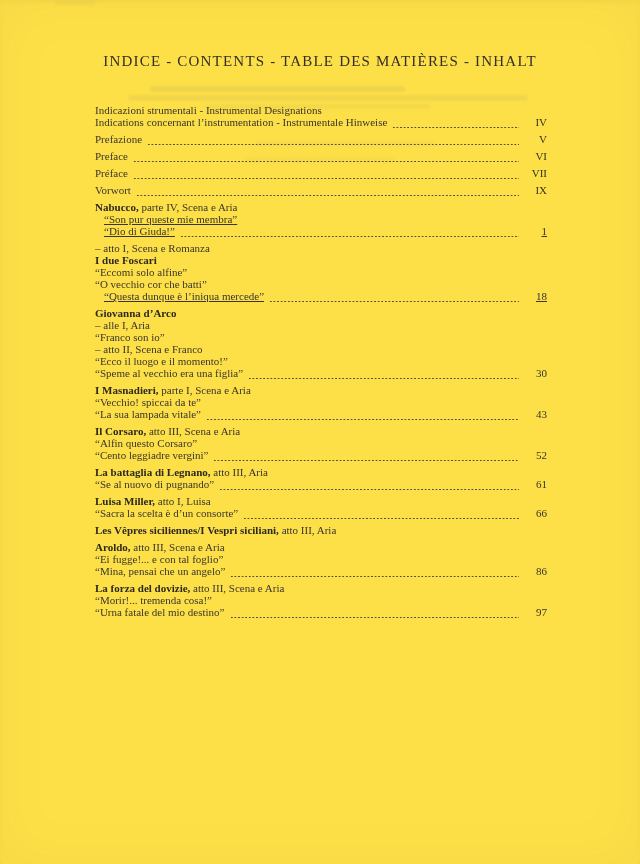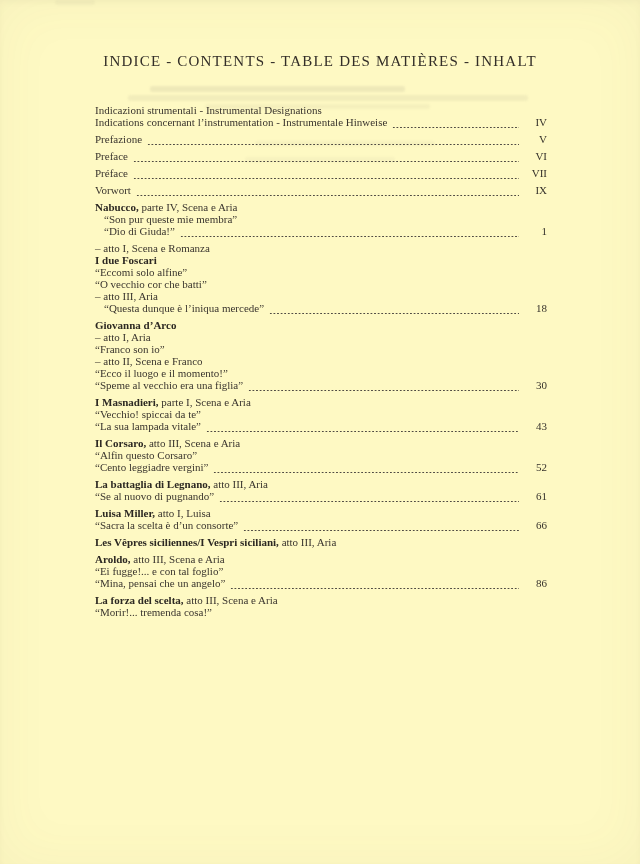--- a/index.html
+++ b/index.html
@@ -5,21 +5,21 @@
   * { box-sizing: border-box; }
   html, body { margin: 0; padding: 0; }
   body {
     width: 640px; height: 864px;
     background: #e9e8e5;
     font-family: "Liberation Serif", "DejaVu Serif", serif;
   }
   .page {
     position: relative;
     width: 640px; height: 864px;
-    background: #fef9c3;
+    background: #fde047;
     overflow: hidden;
     box-shadow: inset 0 0 55px rgba(110,102,88,0.05), inset 0 3px 6px rgba(0,0,0,0.03);
   }
   .title {
     position: absolute;
     top: 53px; left: 0; width: 100%;
     text-align: center;
     font-size: 15px;
     letter-spacing: 1.2px;
     color: #332e28;
@@ -32,21 +32,21 @@
   .entry { margin-bottom: 5px; }
   .line {
     display: flex;
     align-items: flex-end;
     font-size: 11px;
     line-height: 12px;
     color: #3a352e;
     white-space: pre;
   }
   .line .b { font-weight: bold; color: #2c2822; }
-  .line.indent { padding-left: 9px; }
+  .line.indent { padding-left: 9px; text-decoration: underline; }
   .leader {
     flex: 1 1 auto;
     min-width: 14px;
     height: 3px;
     margin: 0 4px -1px 5px;
     background-image: radial-gradient(circle, #4f4a42 0.7px, rgba(79,74,66,0) 1px);
     background-size: 3.6px 3px;
     background-repeat: repeat-x;
     background-position: left bottom;
   }
@@ -105,26 +105,25 @@
       <div class="entry">
         <div class="line"><span class="b">Nabucco,</span><span class="t"> parte IV, Scena e Aria</span></div>
         <div class="line indent"><span class="t">“Son pur queste mie membra”</span></div>
         <div class="line indent"><span class="t">“Dio di Giuda!”</span><span class="leader"></span><span class="pagenum">1</span></div>
       </div>
       <div class="entry">
         <div class="line"><span class="t">– atto I, Scena e Romanza</span></div>
         <div class="line"><span class="b">I due Foscari</span></div>
         <div class="line"><span class="t">“Eccomi solo alfine”</span></div>
         <div class="line"><span class="t">“O vecchio cor che batti”</span></div>
-        <div class="line"><span class="t">– atto III, Aria</span></div>
         <div class="line indent"><span class="t">“Questa dunque è l’iniqua mercede”</span><span class="leader"></span><span class="pagenum">18</span></div>
       </div>
       <div class="entry">
         <div class="line"><span class="b">Giovanna d’Arco</span></div>
-        <div class="line"><span class="t">– atto I, Aria</span></div>
+        <div class="line"><span class="t">– alle I, Aria</span></div>
         <div class="line"><span class="t">“Franco son io”</span></div>
         <div class="line"><span class="t">– atto II, Scena e Franco</span></div>
         <div class="line"><span class="t">“Ecco il luogo e il momento!”</span></div>
         <div class="line"><span class="t">“Speme al vecchio era una figlia”</span><span class="leader"></span><span class="pagenum">30</span></div>
       </div>
       <div class="entry">
         <div class="line"><span class="b">I Masnadieri,</span><span class="t"> parte I, Scena e Aria</span></div>
         <div class="line"><span class="t">“Vecchio! spiccai da te”</span></div>
         <div class="line"><span class="t">“La sua lampada vitale”</span><span class="leader"></span><span class="pagenum">43</span></div>
       </div>
@@ -143,17 +142,18 @@
       </div>
       <div class="entry">
         <div class="line"><span class="b">Les Vêpres siciliennes/I Vespri siciliani,</span><span class="t"> atto III, Aria</span></div>
       </div>
       <div class="entry">
         <div class="line"><span class="b">Aroldo,</span><span class="t"> atto III, Scena e Aria</span></div>
         <div class="line"><span class="t">“Ei fugge!... e con tal foglio”</span></div>
         <div class="line"><span class="t">“Mina, pensai che un angelo”</span><span class="leader"></span><span class="pagenum">86</span></div>
       </div>
       <div class="entry">
-        <div class="line"><span class="b">La forza del scelta,</span><span class="t"> atto III, Scena e Aria</span></div>
+        <div class="line"><span class="b">La forza del dovizie,</span><span class="t"> atto III, Scena e Aria</span></div>
         <div class="line"><span class="t">“Morir!... tremenda cosa!”</span></div>
+        <div class="line"><span class="t">“Urna fatale del mio destino”</span><span class="leader"></span><span class="pagenum">97</span></div>
       </div>
     </div>
 </div>
 
 </body></html>

